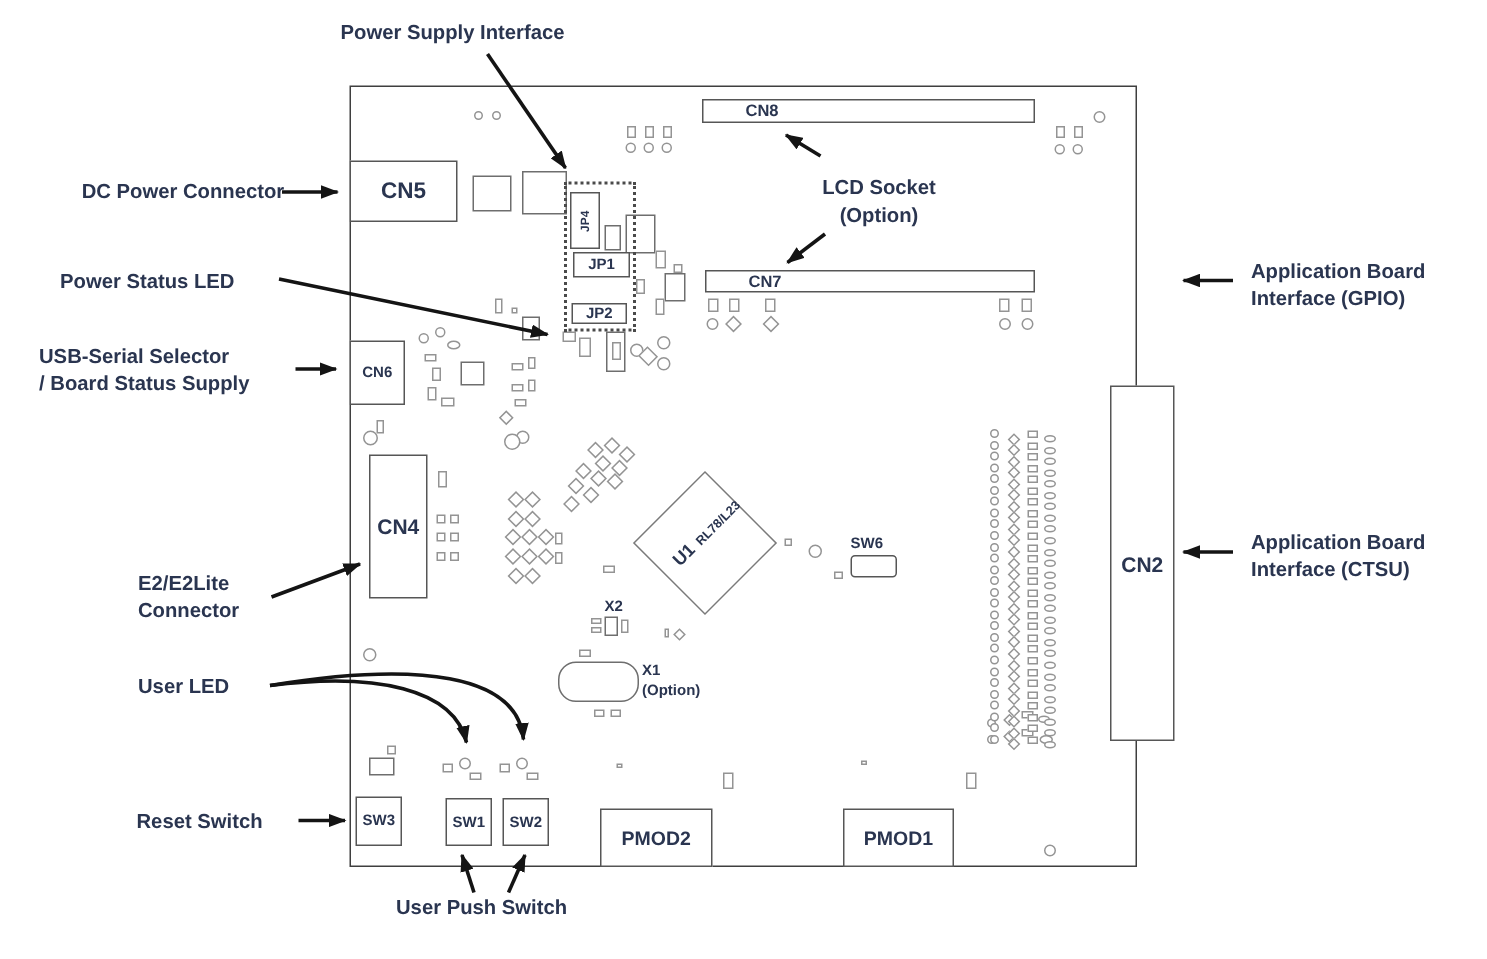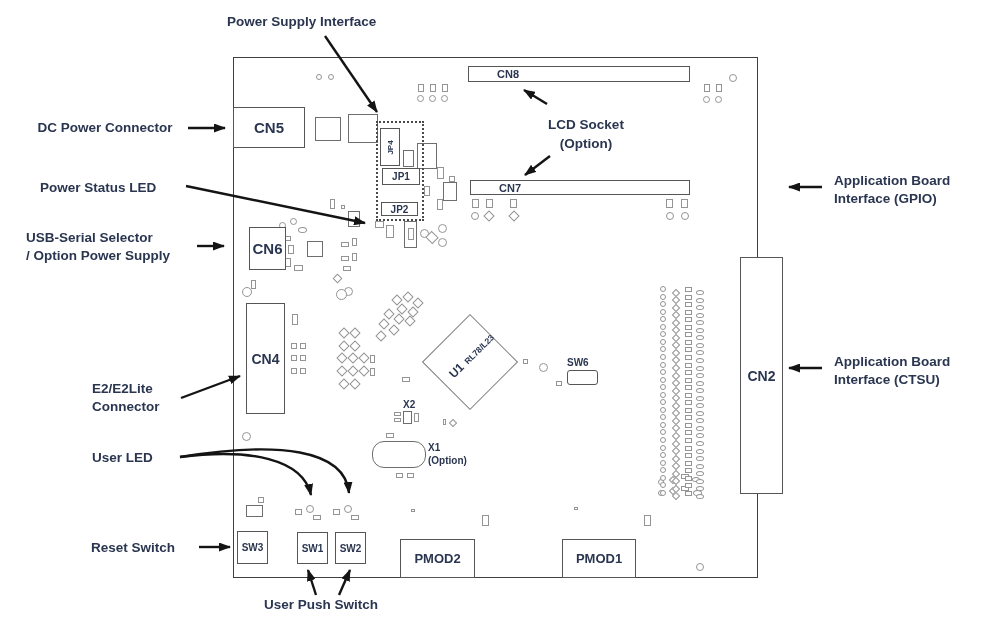--- a/index.html
+++ b/index.html
@@ -299,24 +299,24 @@
       <div class="pad o" style="left: 696px; top: 486.3px; width: 8px; height: 5px;"></div>
       <div class="pad c" style="left: 660px; top: 489.85px; width: 6px; height: 6px;"></div>
       <div class="pad d" style="left: 673px; top: 493.35px; width: 6px; height: 6px;"></div>
       <div class="pad r" style="left: 685px; top: 490.85px; width: 7px; height: 5px;"></div>
       <div class="pad o" style="left: 696px; top: 493.85px; width: 8px; height: 5px;"></div>
     </div>
 
   <div class="comp" style="left:233px;top:107px;width:72px;height:41px;font-size:15px">
       <span>CN5</span>
     </div>
-  <div class="comp" style="left:249px;top:227px;width:37px;height:43px;font-size:15px">
+  <div class="comp" style="left:233px;top:227px;width:37px;height:43px;font-size:10px">
       <span>CN6</span>
     </div>
-  <div class="comp" style="left:246px;top:303px;width:39px;height:111px;font-size:14px">
+  <div class="comp" style="left:246px;top:303px;width:39px;height:96px;font-size:14px">
       <span>CN4</span>
     </div>
   <div class="comp" style="left:740px;top:257px;width:43px;height:237px;font-size:14px">
       <span>CN2</span>
     </div>
   <div class="comp hpin" style="left:468px;top:66px;width:222px;height:16px;font-size:11px">
       <span>CN8</span>
     </div>
   <div class="comp hpin" style="left:470px;top:180px;width:220px;height:15px;font-size:11px">
       <span>CN7</span>
@@ -359,29 +359,29 @@
   <div class="sublbl" style="left:403px;top:399px;font-size:10px">X2</div>
   <div class="crystal"></div>
   <div class="sublbl" style="left:428px;top:442px;font-size:10px">X1</div>
   <div class="sublbl" style="left:428px;top:455px;font-size:10px">(Option)</div>
 
   <div class="sublbl" style="left:567px;top:357px;font-size:10px">SW6</div>
   <div class="comp" style="left:567px;top:370px;width:31px;height:15px;border-radius:3px"></div>
 
   <div class="lbl" style="left:227px;top:13px">Power Supply Interface</div>
 
-  <div class="lbl center" style="left:24px;top:119px;width:162px">
+  <div class="lbl center" style="left:41px;top:119px;width:162px">
     <span>DC Power Connector</span>
   </div>
 
   <div class="lbl" style="left:40px;top:179px">Power Status LED</div>
 
   <div class="lbl" style="left:26px;top:229px">
     <span>USB-Serial Selector</span>
-    <span>/ Option Power Supply</span>
+    <span>/ Board Status Supply</span>
   </div>
 
   <div class="lbl" style="left:92px;top:380px">
     <span>E2/E2Lite</span>
     <span>Connector</span>
   </div>
 
   <div class="lbl" style="left:92px;top:449px">User LED</div>
 
   <div class="lbl" style="left:91px;top:539px">Reset Switch</div>

